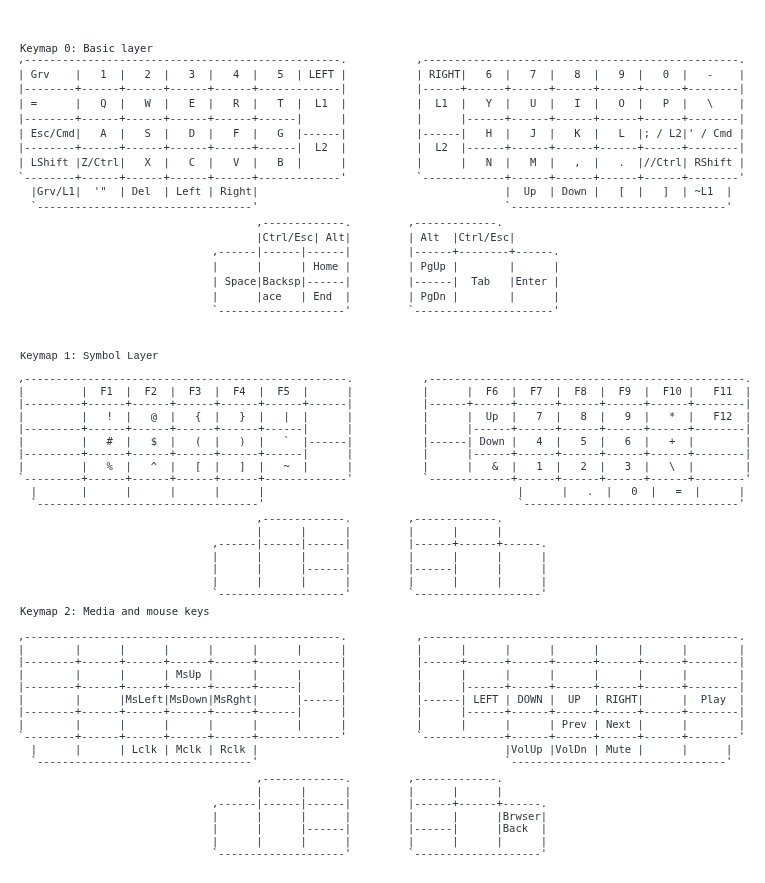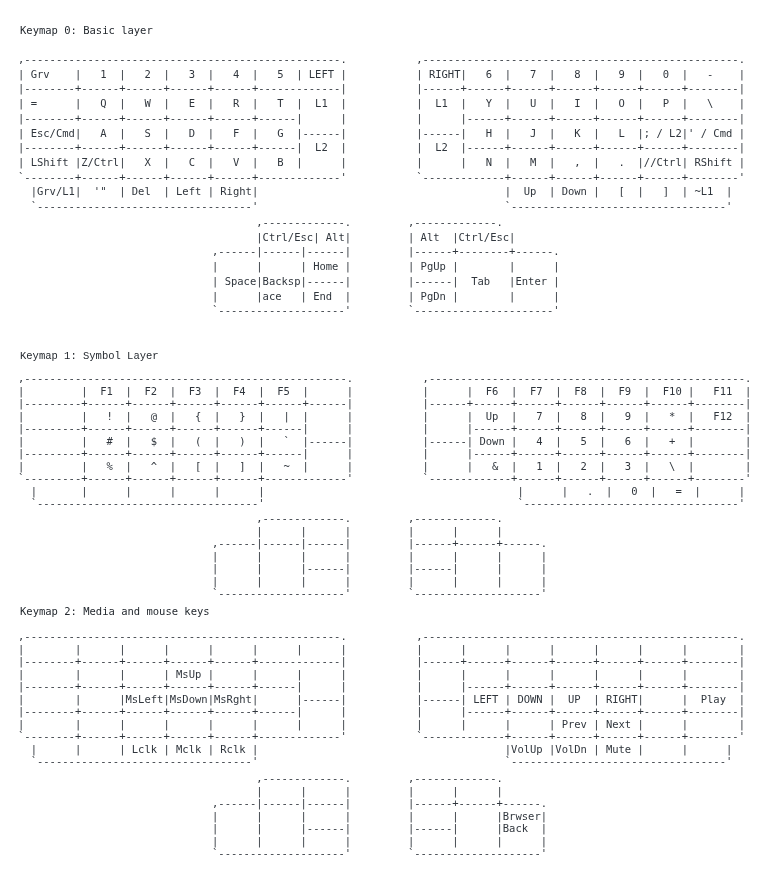--- a/index.html
+++ b/index.html
@@ -10,21 +10,21 @@
     font-size:10.5px;line-height:12px;font-weight:normal;
     color:#24292f;white-space:pre;
   }
   .art{
     position:absolute;margin:0;
     font-family:"DejaVu Sans Mono","Liberation Mono",monospace;
     font-size:10.5px;color:#30363d;white-space:pre;
   }
   .lh-wide{line-height:14.7px;}
   .lh-tight{line-height:12.5px;}
-  .t0{top:24px;}  .t1{top:350px;font-family:Liberation Mono, monospace;} .t2{top:605px;}
+  .t0{top:42px;}  .t1{top:350px;font-family:Liberation Mono, monospace;} .t2{top:605px;}
   .m0{left:18px;top:52px;}
   .th0{left:212px;top:215px;}
   .m1{left:18px;top:372px;}
   .th1{left:212px;top:512px;}
   .m2{left:18px;top:630px;}
   .th2{left:212px;top:772px;}
 </style>
 </head>
 <body>
 

